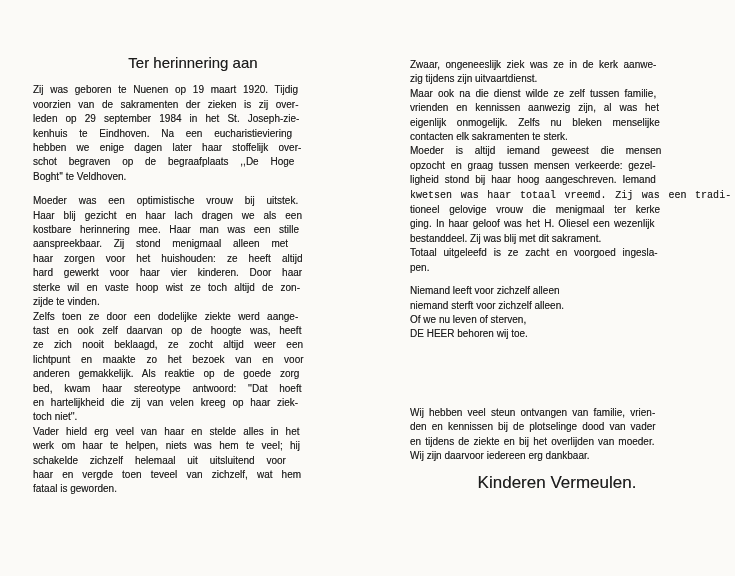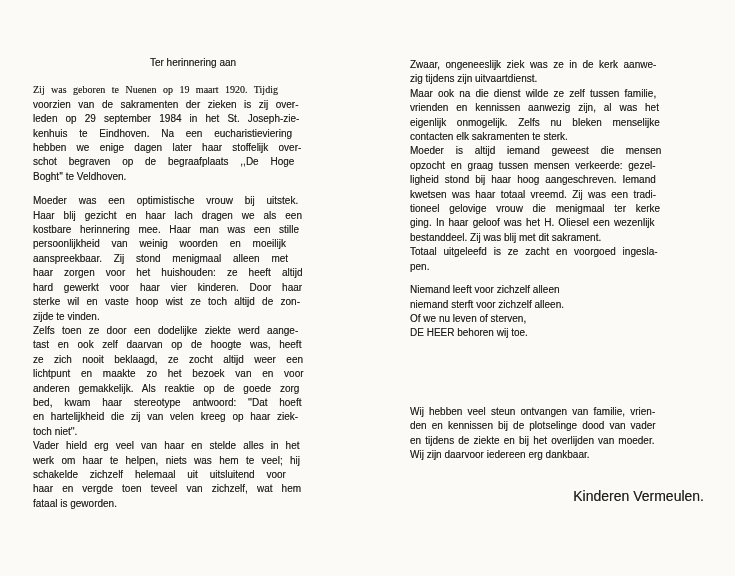--- a/index.html
+++ b/index.html
@@ -20,21 +20,21 @@
     font-family: "Liberation Sans", "DejaVu Sans", sans-serif;
     text-shadow: 0 0 0.3px rgba(20,20,20,0.5);
   }
   .col {
     position: absolute;
     top: 0;
   }
   .col-left  { left: 33px;  top: 56px; width: 320px; }
   .col-right { left: 410px; top: 58px; width: 300px; }
   .header {
-    font-size: 10px;
+    font-size: 15px;
     line-height: 14.4px;
     text-align: center;
     margin-bottom: 13px;
   }
   .title {
     font-size: 13px;
     line-height: 14.4px;
     font-weight: bold;
     letter-spacing: 0.5px;
     text-align: center;
@@ -43,48 +43,47 @@
   .para .line {
     font-size: 10px;
     line-height: 14.4px;
     white-space: nowrap;
     overflow: visible;
   }
   .para2   { margin-top: 10px; }
   .verse   { margin-top: 9px; }
   .thanks  { margin-top: 64px; }
   .signature {
-    margin-top: 27px;
-    font-size: 14px;
+    margin-top: 13px;
+    font-size: 17px;
     line-height: 14.4px;
-    text-align: right;
+    text-align: center;
     padding-right: 6px;
   }
 </style>
 </head>
 <body>
 
 <div class="card">
 
   <div class="col col-left">
     <div class="header">Ter herinnering aan</div>
     <div class="para">
-        <div class="line just"><span style="word-spacing: 3.94618px; font-family: Liberation Serif, serif;">Zij was geboren te Nuenen op 19 maart 1920. Tijdig</span></div>
+        <div class="line just"><span style="word-spacing: 3.94618px;">Zij was geboren te Nuenen op 19 maart 1920. Tijdig</span></div>
         <div class="line just"><span style="word-spacing: 4.70312px;">voorzien van de sakramenten der zieken is zij over-</span></div>
         <div class="line just"><span style="word-spacing: 5.30078px;">leden op 29 september 1984 in het St. Joseph-zie-</span></div>
         <div class="line just"><span style="word-spacing: 9px;">kenhuis te Eindhoven. Na een eucharistieviering</span></div>
         <div class="line just"><span style="word-spacing: 7.46652px;">hebben we enige dagen later haar stoffelijk over-</span></div>
         <div class="line just"><span style="word-spacing: 9px;">schot begraven op de begraafplaats ,,De Hoge</span></div>
         <div class="line"><span>Boght'' te Veldhoven.</span></div>
       </div>
     <div class="para para2">
         <div class="line just"><span style="word-spacing: 9px;">Moeder was een optimistische vrouw bij uitstek.</span></div>
         <div class="line just"><span style="word-spacing: 6.16667px;">Haar blij gezicht en haar lach dragen we als een</span></div>
         <div class="line just"><span style="word-spacing: 5.76786px;">kostbare herinnering mee. Haar man was een stille</span></div>
-        <div class="line just"><span style="word-spacing: 9px;">persoonlijkheid van weinig woorden en moeilijk</span></div>
         <div class="line just"><span style="word-spacing: 9px;">aanspreekbaar. Zij stond menigmaal alleen met</span></div>
         <div class="line just"><span style="word-spacing: 8.3192px;">haar zorgen voor het huishouden: ze heeft altijd</span></div>
         <div class="line just"><span style="word-spacing: 8.03125px;">hard gewerkt voor haar vier kinderen. Door haar</span></div>
         <div class="line just"><span style="word-spacing: 4.52031px;">sterke wil en vaste hoop wist ze toch altijd de zon-</span></div>
         <div class="line"><span>zijde te vinden.</span></div>
         <div class="line just"><span style="word-spacing: 4.52734px;">Zelfs toen ze door een dodelijke ziekte werd aange-</span></div>
         <div class="line just"><span style="word-spacing: 5.85764px;">tast en ook zelf daarvan op de hoogte was, heeft</span></div>
         <div class="line just"><span style="word-spacing: 7.62695px;">ze zich nooit beklaagd, ze zocht altijd weer een</span></div>
         <div class="line just"><span style="word-spacing: 7.96875px;">lichtpunt en maakte zo het bezoek van en voor</span></div>
         <div class="line just"><span style="word-spacing: 6.05804px;">anderen gemakkelijk. Als reaktie op de goede zorg</span></div>
@@ -103,21 +102,21 @@
     <div class="para">
         <div class="line just"><span style="word-spacing: 2.71875px;">Zwaar, ongeneeslijk ziek was ze in de kerk aanwe-</span></div>
         <div class="line"><span>zig tijdens zijn uitvaartdienst.</span></div>
         <div class="line just"><span style="word-spacing: 2.34028px;">Maar ook na die dienst wilde ze zelf tussen familie,</span></div>
         <div class="line just"><span style="word-spacing: 5.07143px;">vrienden en kennissen aanwezig zijn, al was het</span></div>
         <div class="line just"><span style="word-spacing: 7.93125px;">eigenlijk onmogelijk. Zelfs nu bleken menselijke</span></div>
         <div class="line"><span>contacten elk sakramenten te sterk.</span></div>
         <div class="line just"><span style="word-spacing: 9px;">Moeder is altijd iemand geweest die mensen</span></div>
         <div class="line just"><span style="word-spacing: 2.93229px;">opzocht en graag tussen mensen verkeerde: gezel-</span></div>
         <div class="line just"><span style="word-spacing: 3.15625px; margin-top: 40px;">ligheid stond bij haar hoog aangeschreven. Iemand</span></div>
-        <div class="line just"><span style="word-spacing: 2.63477px;">kwetsen was haar totaal vreemd. Zij was een tradi-</span></div>
+        <div class="line just"><span style="word-spacing: 2.63477px; font-family: Liberation Mono, monospace;">kwetsen was haar totaal vreemd. Zij was een tradi-</span></div>
         <div class="line just"><span style="word-spacing: 6.95312px;">tioneel gelovige vrouw die menigmaal ter kerke</span></div>
         <div class="line just"><span style="word-spacing: 1.42014px;">ging. In haar geloof was het H. Oliesel een wezenlijk</span></div>
         <div class="line"><span>bestanddeel. Zij was blij met dit sakrament.</span></div>
         <div class="line just"><span style="word-spacing: 4.08705px;">Totaal uitgeleefd is ze zacht en voorgoed ingesla-</span></div>
         <div class="line"><span>pen.</span></div>
       </div>
     <div class="para verse">
         <div class="line"><span>Niemand leeft voor zichzelf alleen</span></div>
         <div class="line"><span>niemand sterft voor zichzelf alleen.</span></div>
         <div class="line"><span>Of we nu leven of sterven,</span></div>

